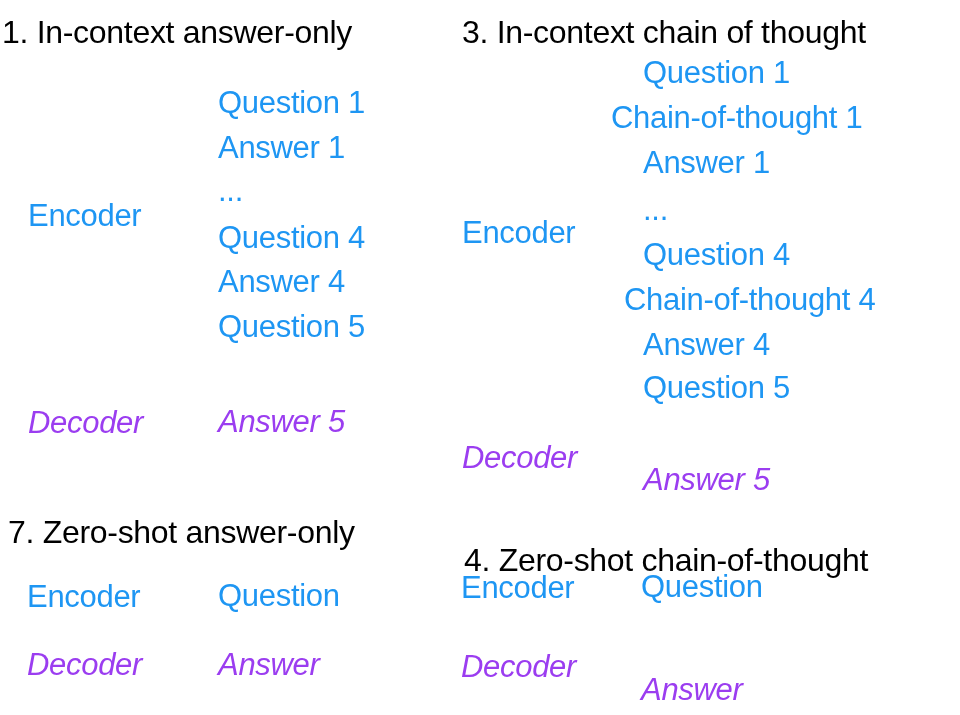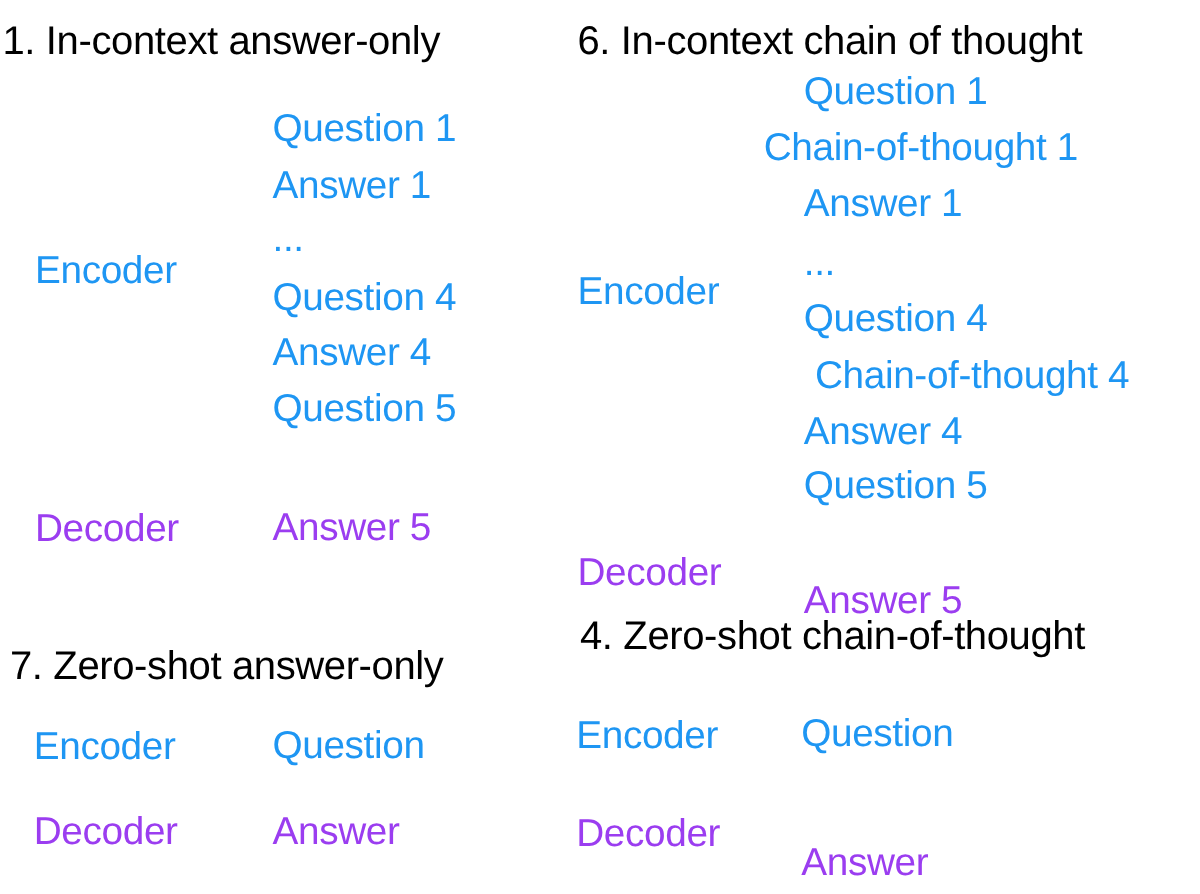--- a/index.html
+++ b/index.html
@@ -20,56 +20,56 @@
     white-space: nowrap;
     font-size: 31px;
     line-height: 1;
     letter-spacing: -0.3px;
   }
   .title {
     font-size: 32px;
     color: var(--c-title, #000000);
   }
   .enc { color: var(--c-enc, #1e96f3); }
-  .dec { color: var(--c-dec, #9b3df0); }
+  .dec { color: var(--c-dec, #9b3df0); font-style: italic; }
 </style>
 </head>
 <body>
 
 <div class="stage">
 
   <div class="ln title" style="left:2px;   top:16px">1. In-context answer-only</div>
   <div class="ln enc" style="left:28px;  top:200px">Encoder</div>
   <div class="ln enc" style="left:218px; top:87px">Question 1</div>
   <div class="ln enc" style="left:218px; top:132px">Answer 1</div>
   <div class="ln enc" style="left:218px; top:175px">...</div>
   <div class="ln enc" style="left:218px; top:222px">Question 4</div>
   <div class="ln enc" style="left:218px; top:266px">Answer 4</div>
   <div class="ln enc" style="left:218px; top:311px">Question 5</div>
   <div class="ln dec" style="left:28px;  top:407px">Decoder</div>
   <div class="ln dec" style="left:218px; top:406px">Answer 5</div>
 
-  <div class="ln title" style="left:462px; top:16px">6. In-context chain of thought</div>
+  <div class="ln title" style="left:462px; top:16px">3. In-context chain of thought</div>
   <div class="ln enc" style="left:462px; top:217px">Encoder</div>
   <div class="ln enc" style="left:643px; top:57px">Question 1</div>
   <div class="ln enc" style="left:611px; top:102px">Chain-of-thought 1</div>
   <div class="ln enc" style="left:643px; top:147px">Answer 1</div>
   <div class="ln enc" style="left:643px; top:194px">...</div>
   <div class="ln enc" style="left:643px; top:239px">Question 4</div>
-  <div class="ln enc" style="left:652px; top:284px">Chain-of-thought 4</div>
+  <div class="ln enc" style="left:624px; top:284px">Chain-of-thought 4</div>
   <div class="ln enc" style="left:643px; top:329px">Answer 4</div>
   <div class="ln enc" style="left:643px; top:372px">Question 5</div>
   <div class="ln dec" style="left:462px; top:442px">Decoder</div>
   <div class="ln dec" style="left:643px; top:464px">Answer 5</div>
 
   <div class="ln title" style="left:8px;   top:516px">7. Zero-shot answer-only</div>
   <div class="ln enc" style="left:27px;  top:581px">Encoder</div>
   <div class="ln enc" style="left:218px; top:580px">Question</div>
   <div class="ln dec" style="left:27px;  top:649px">Decoder</div>
   <div class="ln dec" style="left:218px; top:649px">Answer</div>
 
-  <div class="ln title" style="left:464px; top:492px">4. Zero-shot chain-of-thought</div>
+  <div class="ln title" style="left:464px; top:544px">4. Zero-shot chain-of-thought</div>
   <div class="ln enc" style="left:461px; top:572px">Encoder</div>
   <div class="ln enc" style="left:641px; top:571px">Question</div>
   <div class="ln dec" style="left:461px; top:651px">Decoder</div>
   <div class="ln dec" style="left:641px; top:674px">Answer</div>
 
 </div>
 
 </body></html>

